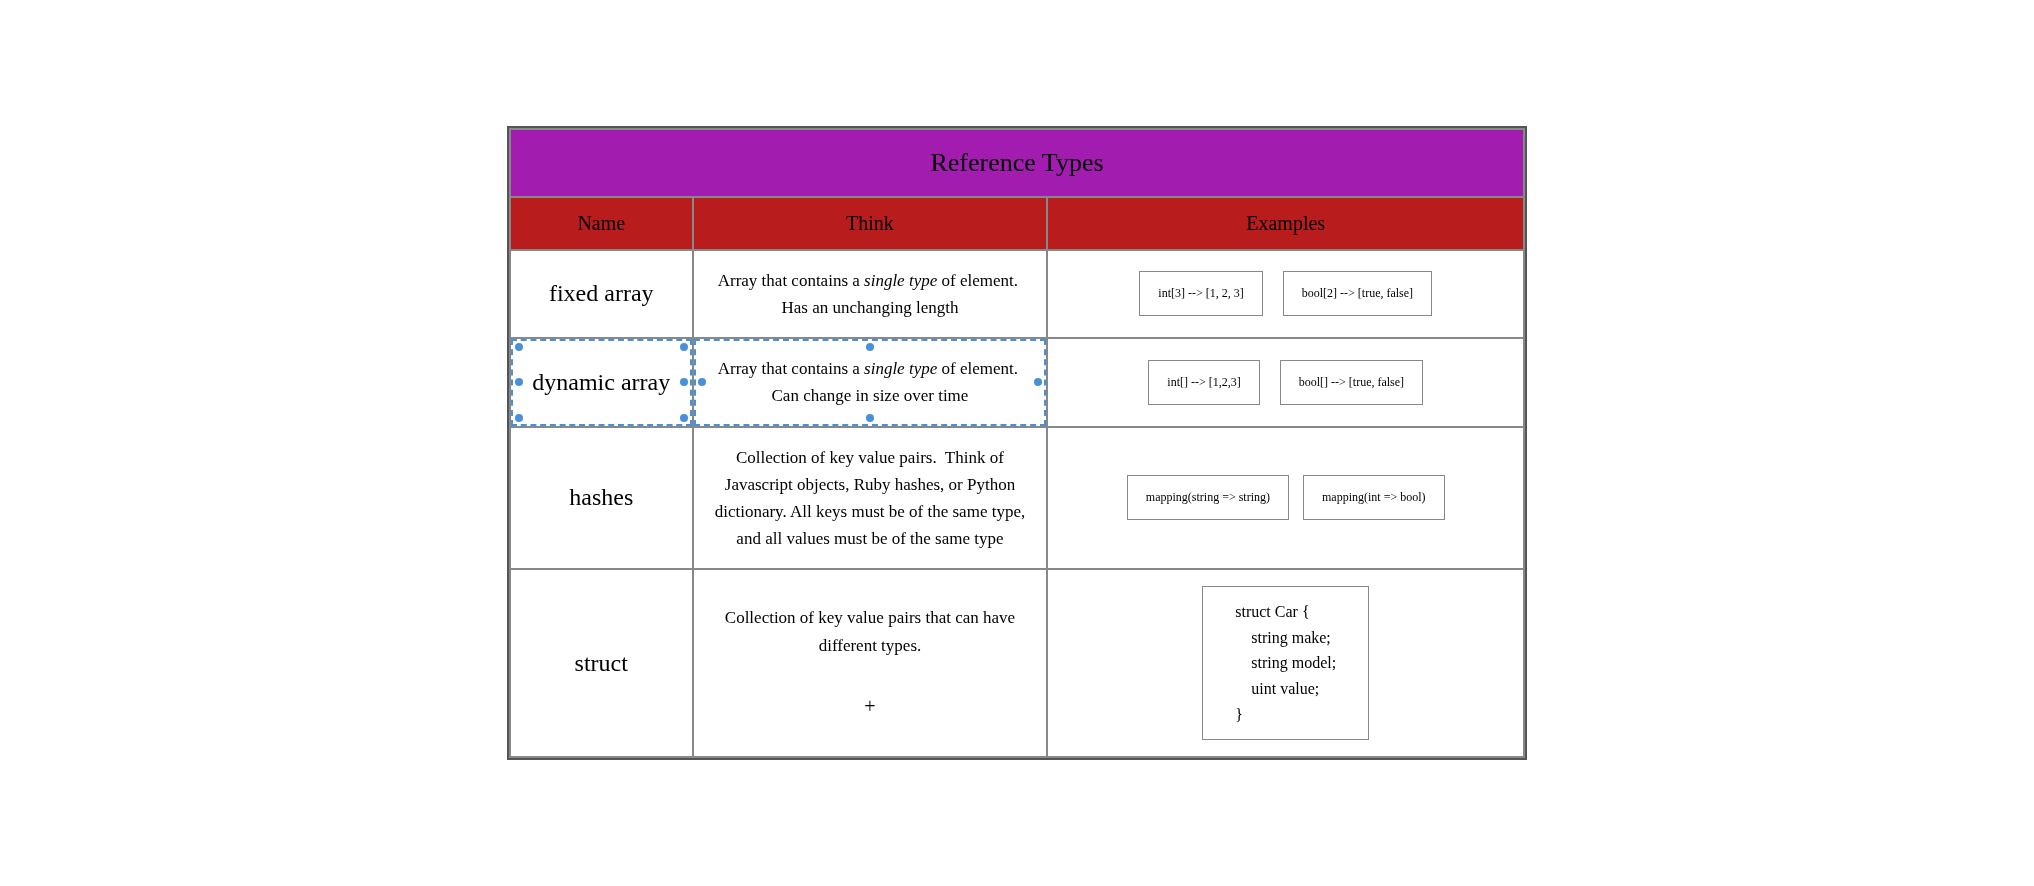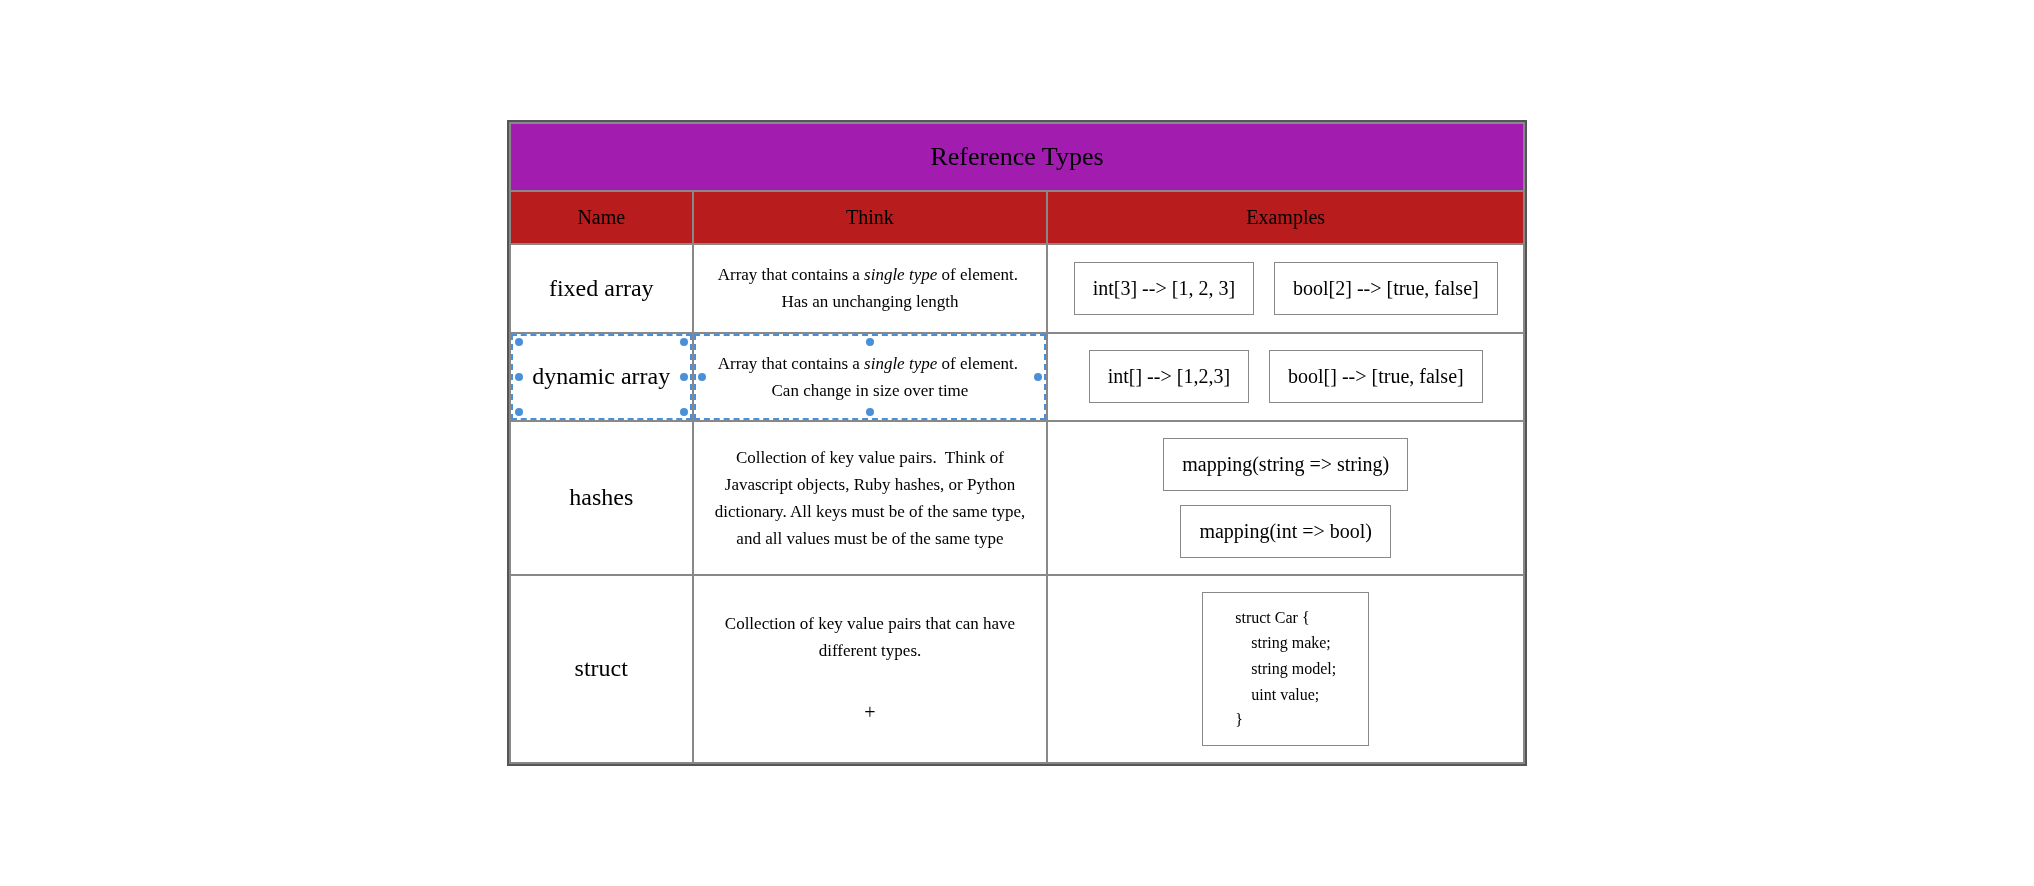--- a/index.html
+++ b/index.html
@@ -78,28 +78,27 @@
     .example-boxes {
       display: flex;
       flex-direction: row;
       justify-content: center;
       align-items: center;
       gap: 20px;
       flex-wrap: wrap;
     }
 
     .example-boxes.vertical {
-      flex-direction: column;
       gap: 14px;
     }
 
     .example-box {
       border: 1.5px solid #888;
       padding: 14px 18px;
-      font-size: 20px;
+      font-size: 12px;
       background: #fff;
       font-family: Georgia, 'Times New Roman', serif;
       white-space: nowrap;
     }
 
     .example-box.code-block {
       text-align: left;
       white-space: pre;
       line-height: 1.6;
       font-size: 16px;

